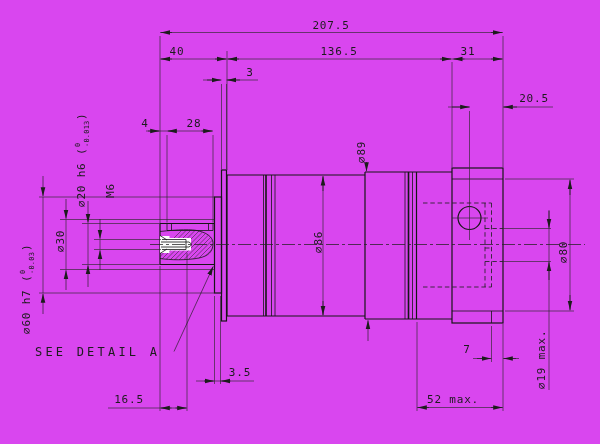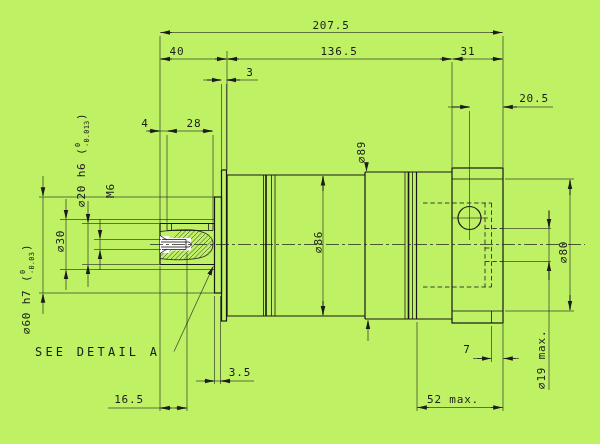--- a/index.html
+++ b/index.html
@@ -1,16 +1,16 @@
 <!DOCTYPE html>
 <html><head>
 <meta charset="utf-8">
 <style>
   html,body{margin:0;padding:0;background:#fcfcfc;}
-  .stage{width:600px;height:444px;position:relative;background:#bef264;overflow:hidden;}
+  .stage{width:600px;height:444px;position:relative;background:#d946ef;overflow:hidden;}
   svg{display:block;}
   .part{stroke:#161616;fill:none;stroke-width:1.2;}
   .thick{stroke-width:1.6;}
   .thin{stroke-width:0.8;}
   .ext{stroke:#2a2a2a;fill:none;stroke-width:0.65;}
   .dimline{stroke:#2a2a2a;fill:none;stroke-width:0.65;}
   .arrow{stroke:#1c1c1c;fill:none;stroke-width:0.65;}
   .hidden{stroke:#222;fill:none;stroke-width:0.85;stroke-dasharray:4.5 2.8;}
   .cline{stroke:#222;fill:none;stroke-width:0.75;stroke-dasharray:13 3 3 3;}
   .hatch{stroke:#2b2b2b;stroke-width:0.55;}

